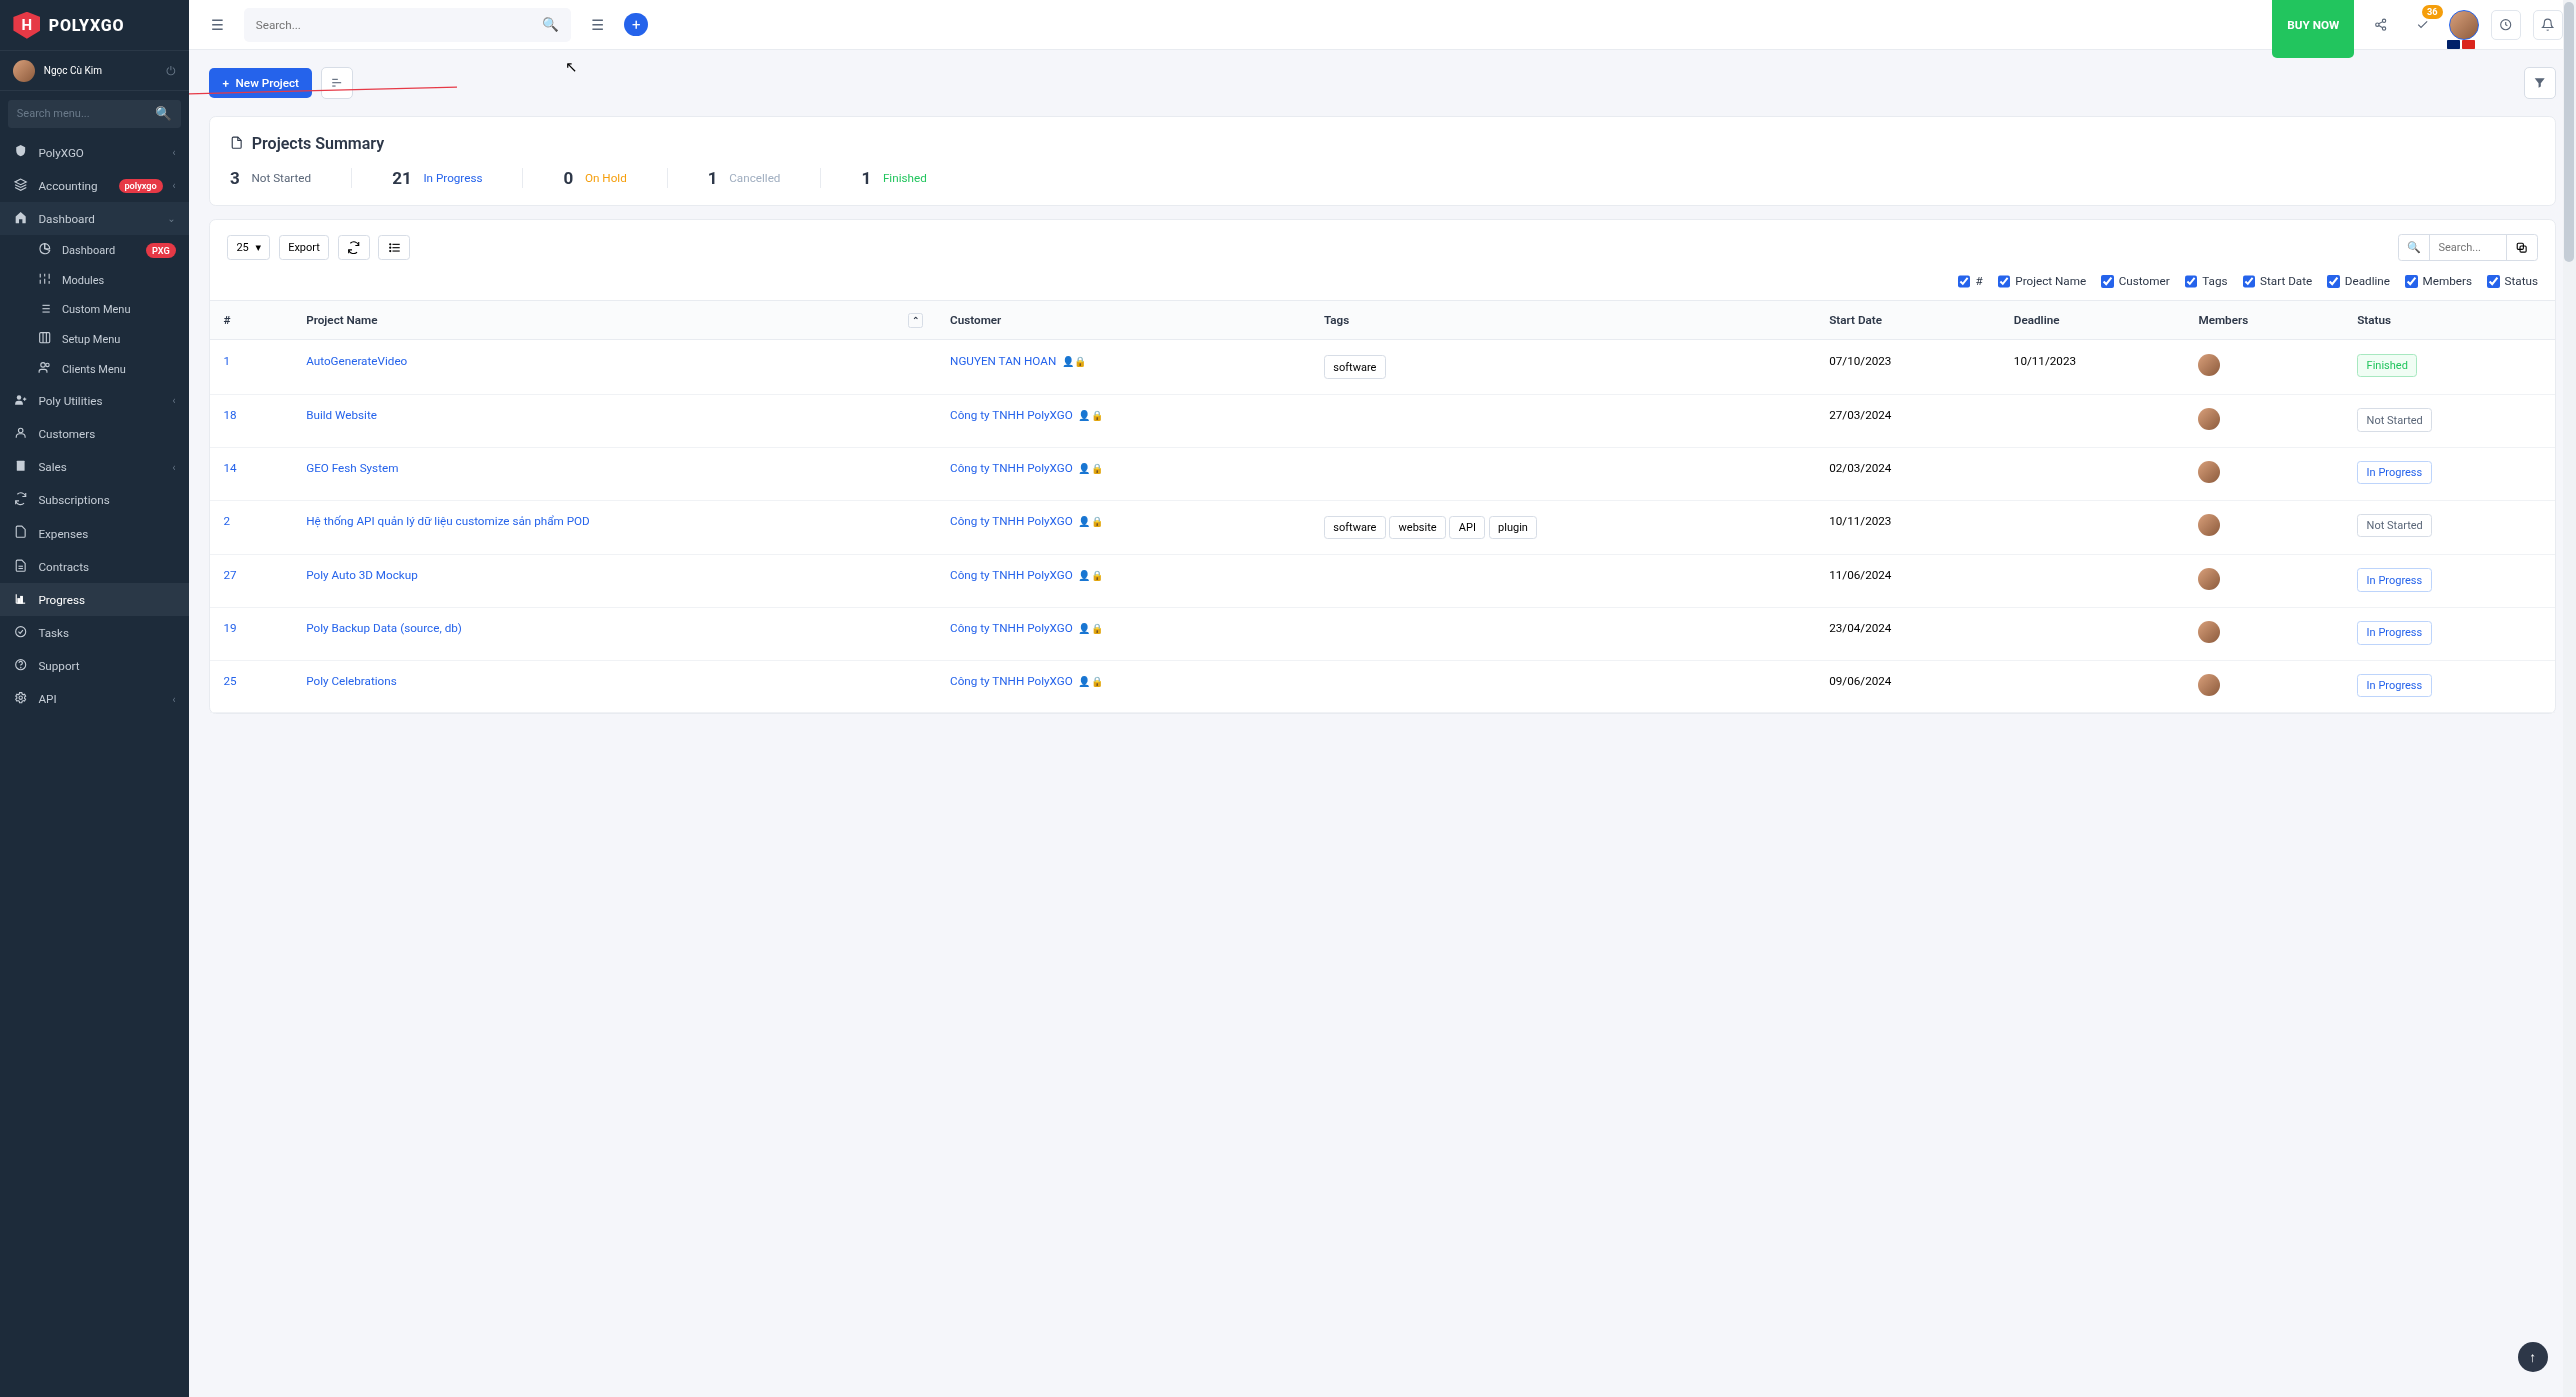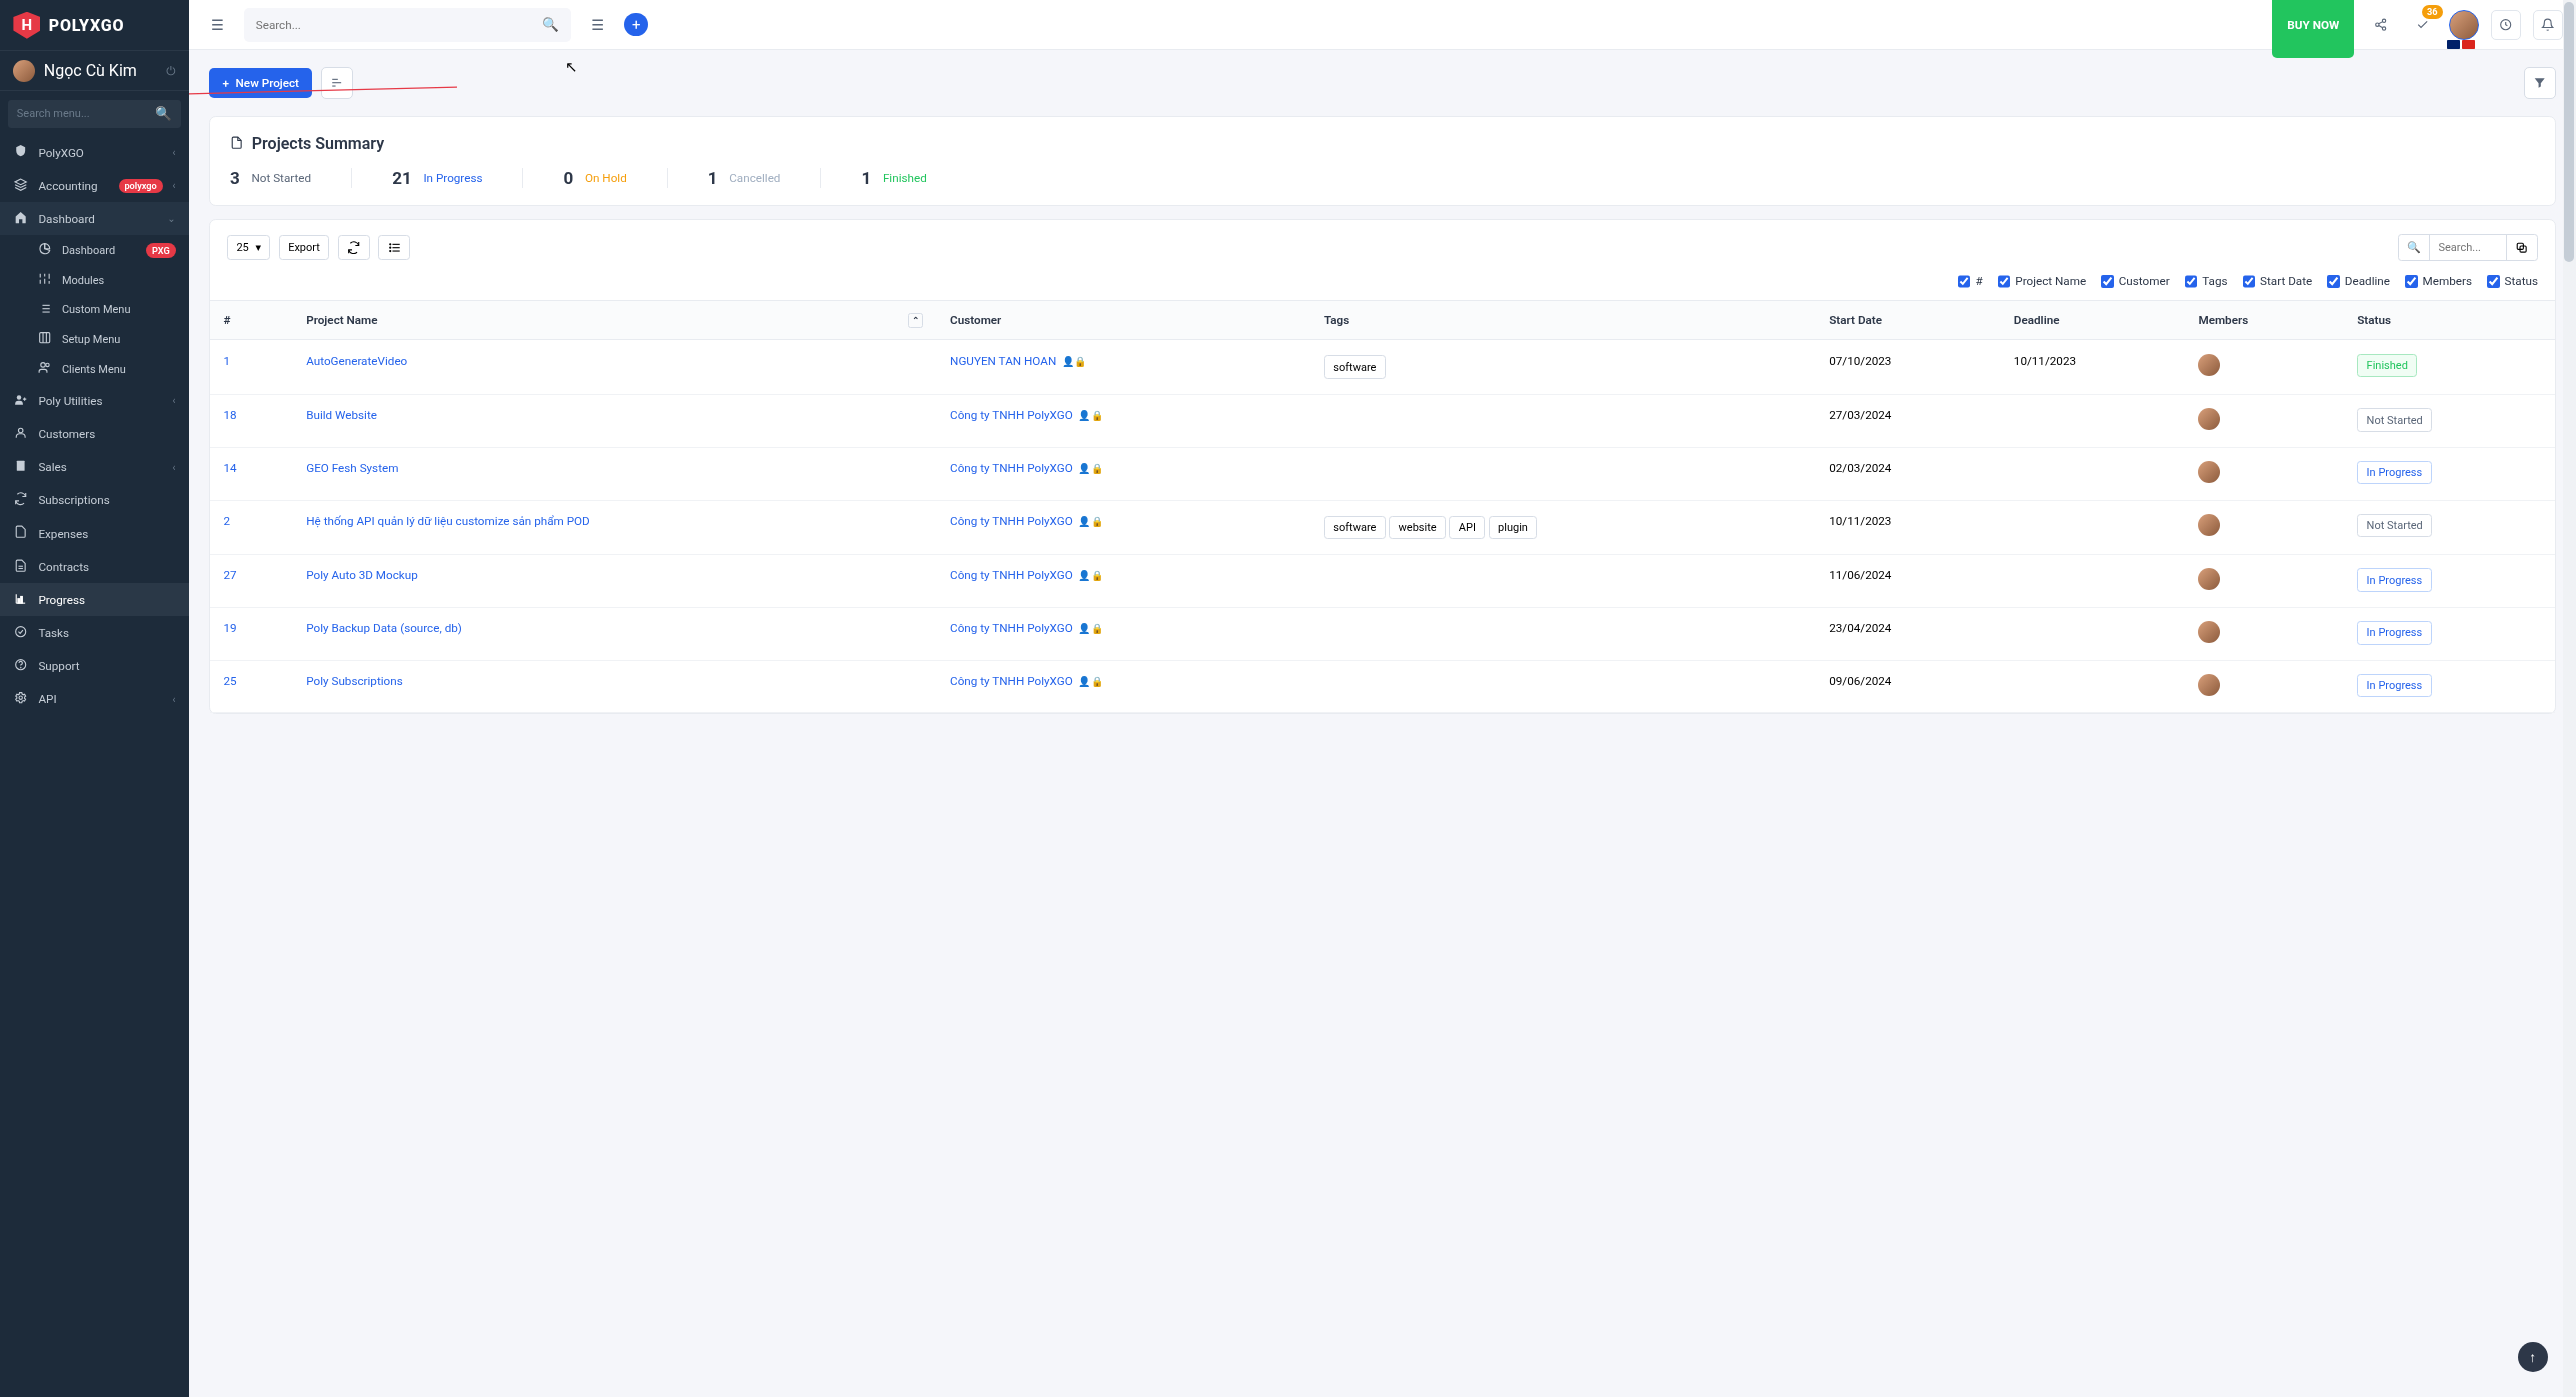--- a/index.html
+++ b/index.html
@@ -6,21 +6,21 @@
 body { background:#f5f6fa; overflow:hidden; }
 .app { display:flex; height:100vh; width:100vw; }
 
 
 .sidebar { width:189px; background:#1d2b3a; color:#fff; display:flex; flex-direction:column; overflow-y:auto; }
 .logo-area { display:flex; align-items:center; gap:8.4px; padding:11.7px 13.4px; }
 .logo-shield { width:27px; height:27px; background:#e63946; display:flex; align-items:center; justify-content:center; border-radius:3.4px; color:#fff; font-weight:700; font-size:15px; clip-path:polygon(50% 0,100% 20%,100% 70%,50% 100%,0 70%,0 20%); }
 .logo-text { font-weight:800; font-size:16px; letter-spacing:0.8px; }
 .user-row { display:flex; align-items:center; gap:8.4px; padding:8.4px 13.4px; border-top:0.8px solid #2a3847; border-bottom:0.8px solid #2a3847; }
 .avatar { width:22px; height:22px; border-radius:50%; background:linear-gradient(135deg,#d9a07b,#8b5a3c); }
-.user-name { flex:1; font-size:16px; }
+.user-name { flex:1; font-size:10px; }
 .power-icon { color:#6a7a8a; font-size:11.7px; }
 .menu-search { margin:8.4px; position:relative; }
 .menu-search input { width:100%; background:#2a3847; border:none; color:#fff; padding:7.5px 27px 7.5px 8.4px; border-radius:3.4px; font-size:11px; }
 .menu-search input::placeholder { color:#6a7a8a; }
 .menu-search .sicon { position:absolute; right:8.4px; top:6.7px; color:#6a7a8a; }
 .nav-item { display:flex; align-items:center; gap:10px; padding:8.4px 13.4px; font-size:11.7px; color:#c5cdd6; cursor:pointer; position:relative; }
 .nav-item.active { background:#2a3847; color:#fff; }
 .nav-item.open { background:#253444; }
 .nav-icon { width:15px; text-align:center; font-size:12.6px; }
 .nav-label { flex:1; }
@@ -537,21 +537,21 @@
     <td><a href="#">Poly Backup Data (source, db)</a></td>
     <td><a href="#">Công ty TNHH PolyXGO</a><span class="cust-icons"> 👤🔒</span></td>
     <td></td>
     <td>23/04/2024</td>
     <td></td>
     <td><span class="mini-avatar"></span></td>
     <td><span class="status-badge st-inprogress">In Progress</span></td>
               </tr>
               <tr>
     <td><a href="#">25</a></td>
-    <td><a href="#">Poly Subscriptions</a></td>
+    <td><a href="#">Poly Celebrations</a></td>
     <td><a href="#">Công ty TNHH PolyXGO</a><span class="cust-icons"> 👤🔒</span></td>
     <td></td>
     <td>09/06/2024</td>
     <td></td>
     <td><span class="mini-avatar"></span></td>
     <td><span class="status-badge st-inprogress">In Progress</span></td>
               </tr>
             </tbody>
         </table>
       </div>

